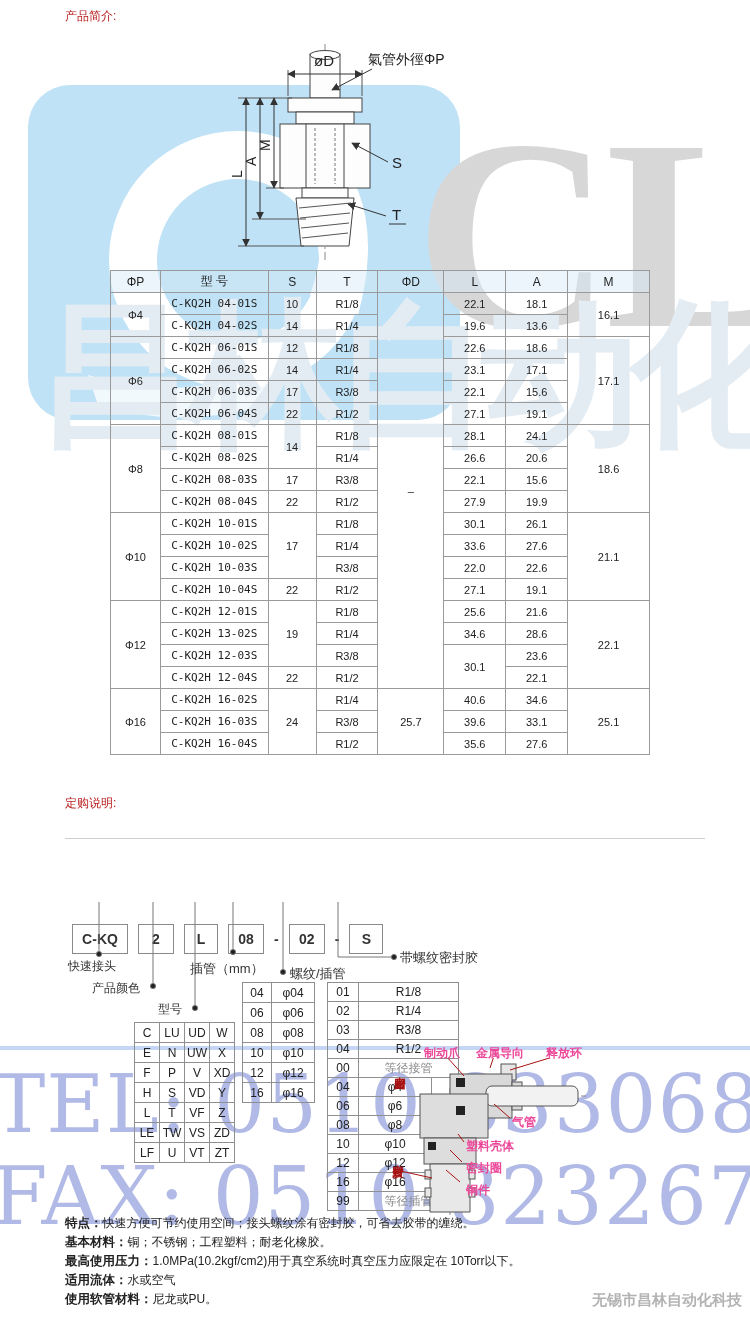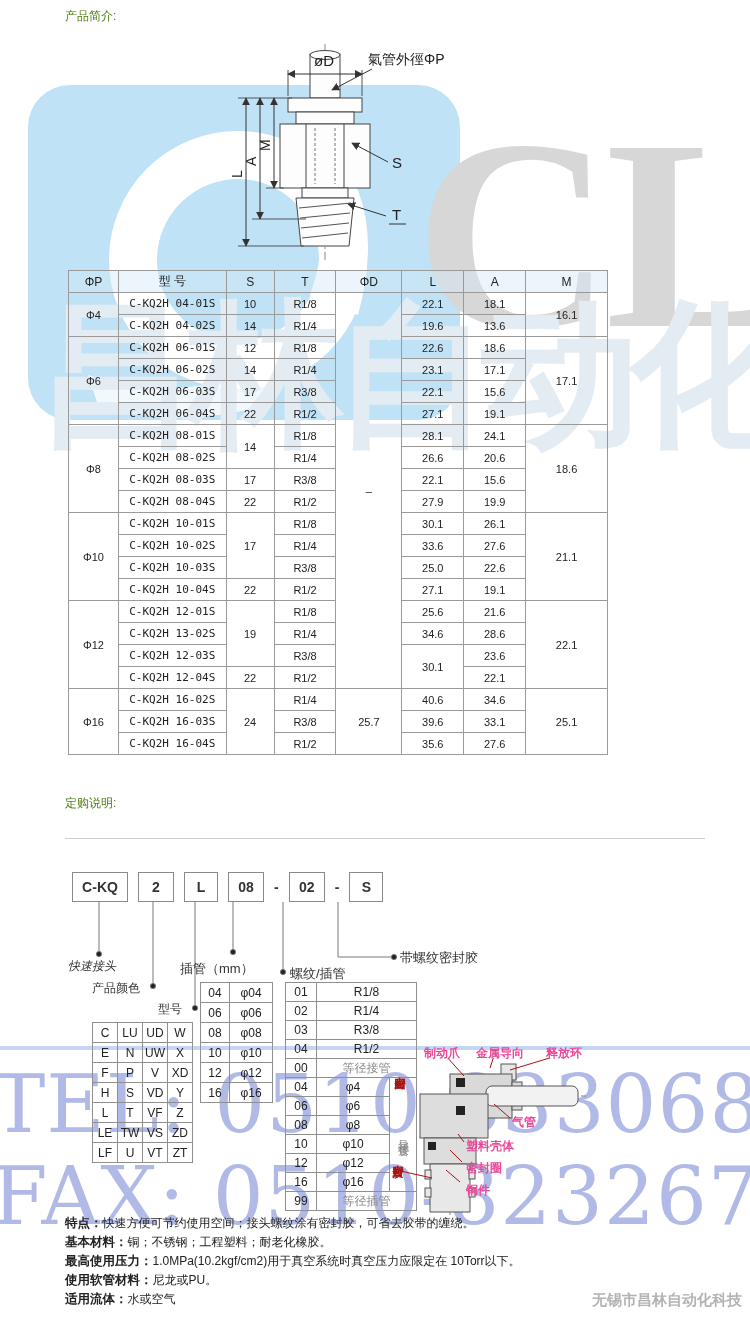--- a/index.html
+++ b/index.html
@@ -13,23 +13,23 @@
             font-family:"Liberation Serif",serif;letter-spacing:-6px;white-space:nowrap;}
   .wm-cn{position:absolute;left:38px;top:270px;font-size:158px;font-weight:bold;color:#e4ecf3;
          letter-spacing:-10px;white-space:nowrap;}
   .wm-blueline{position:absolute;left:0;top:1046px;width:750px;height:4px;background:rgba(150,180,235,.55);}
   .wm-tel{position:absolute;left:-8px;top:1058px;font-family:"DejaVu Serif",serif;font-size:80px;
           color:rgba(100,118,205,.5);white-space:nowrap;letter-spacing:1px;}
   .wm-fax{position:absolute;left:-8px;top:1150px;font-family:"DejaVu Serif",serif;font-size:80px;
           color:rgba(100,118,205,.5);white-space:nowrap;letter-spacing:1px;}
   
   .content{position:absolute;inset:0;z-index:1;}
-  .h-sec{font-size:12px;color:#4d7c0f;}
-  
-  table{border-collapse:collapse;background:transparent;}
+  .h-sec{font-size:12px;color:#b91c1c;}
+  
+  table{border-collapse:collapse;background:transparent;margin-left:42px;}
   #spec-table td,#spec-table th{border:1px solid #9a9a9a;text-align:center;padding:0;
       font-size:11px;height:21px;color:#222;}
   #spec-table th{font-size:12px;font-weight:normal;height:21px;background:rgba(210,233,246,.45);}
   #spec-table td.mono{font-family:"DejaVu Sans Mono",monospace;font-size:11px;}
   
   .codebox{border:1px solid #8a8a8a;height:28px;display:flex;align-items:center;justify-content:center;
            font-size:14px;font-weight:bold;color:#333;background:transparent;}
   .dashsep{font-size:14px;font-weight:bold;color:#333;display:flex;align-items:center;}
   .lbl{font-size:12px;color:#333;white-space:nowrap;}
   .lbl-big{font-size:13px;color:#333;white-space:nowrap;}
@@ -244,21 +244,21 @@
           </tr>
           <tr>
             <td class="mono">C-KQ2H 10-02S</td>
             <td>R1/4</td>
             <td>33.6</td>
             <td>27.6</td>
           </tr>
           <tr>
             <td class="mono">C-KQ2H 10-03S</td>
             <td>R3/8</td>
-            <td>25.0</td>
+            <td>22.0</td>
             <td>22.6</td>
           </tr>
           <tr>
             <td class="mono">C-KQ2H 10-04S</td>
             <td>22</td>
             <td>R1/2</td>
             <td>27.1</td>
             <td>19.1</td>
           </tr>
           <tr>
@@ -309,21 +309,21 @@
             <td>R1/2</td>
             <td>35.6</td>
             <td>27.6</td>
           </tr>
         </tbody>
     </table>
 
     <div class="abs h-sec" style="left:65px;top:795px;">定购说明:</div>
     <div class="abs" style="left:65px;top:838px;width:640px;height:1px;background:#cfcfcf;"></div>
 
-    <div class="abs" style="left:72px;top:872px;display:flex;gap:10px;">
+    <div class="abs" style="left:72px;top:924px;display:flex;gap:10px;">
       <div class="codebox" style="width:54px">C-KQ</div>
       <div class="codebox" style="width:34px">2</div>
       <div class="codebox" style="width:32px">L</div>
       <div class="codebox" style="width:34px">08</div>
       <div class="dashsep">-</div>
       <div class="codebox" style="width:34px">02</div>
       <div class="dashsep">-</div>
       <div class="codebox" style="width:32px">S</div>
     </div>
 
@@ -338,24 +338,24 @@
         <line x1="233" y1="42" x2="233" y2="90"></line>
           <circle cx="233" cy="92" r="2.6"></circle>
         <line x1="283" y1="42" x2="283" y2="110"></line>
           <circle cx="283" cy="112" r="2.6"></circle>
         <line x1="338" y1="42" x2="338" y2="97"></line>
           <line x1="338" y1="97" x2="392" y2="97"></line>
         <circle cx="394" cy="97" r="2.6"></circle>
       </g>
     </svg>
 
-    <div class="abs lbl" style="left:68px;top:958px;font-style:italic;">快速接头</div>
+    <div class="abs lbl" style="left:68px;top:958px;">快速接头</div>
     <div class="abs lbl" style="left:92px;top:980px;">产品颜色</div>
     <div class="abs lbl" style="left:158px;top:1001px;">型号</div>
-    <div class="abs lbl-big" style="left:180px;top:960px;">插管（mm）</div>
+    <div class="abs lbl-big" style="left:190px;top:960px;">插管（mm）</div>
     <div class="abs lbl-big" style="left:290px;top:965px;">螺纹/插管</div>
     <div class="abs lbl-big" style="left:400px;top:949px;">带螺纹密封胶</div>
 
     <table id="letters-table" class="grid abs" style="left:92px;top:1022px;">
         <tbody>
           <tr>
             <td>C</td>
             <td>LU</td>
             <td>UD</td>
             <td>W</td>
@@ -519,19 +519,19 @@
     <div class="abs redlbl" style="left:512px;top:1114px;">气管</div>
     <div class="abs redlbl" style="left:466px;top:1138px;">塑料壳体</div>
     <div class="abs redlbl" style="left:466px;top:1160px;">密封圈</div>
     <div class="abs redlbl" style="left:466px;top:1182px;">铜件</div>
     <div class="abs redlbl-v" style="left:390px;top:1156px;">密封胶</div>
 
     <div class="abs" style="left:65px;top:1214px;">
       <div class="spec-line"><b>特点：</b><span>快速方便可节约使用空间；接头螺纹涂有密封胶，可省去胶带的缠绕。</span></div>
       <div class="spec-line"><b>基本材料：</b><span>铜；不锈钢；工程塑料；耐老化橡胶。</span></div>
       <div class="spec-line"><b>最高使用压力：</b><span>1.0MPa(10.2kgf/cm2)用于真空系统时真空压力应限定在 10Torr以下。</span></div>
+      <div class="spec-line"><b>适用流体：</b><span>水或空气</span></div>
       <div class="spec-line"><b>使用软管材料：</b><span>尼龙或PU。</span></div>
-      <div class="spec-line"><b>适用流体：</b><span>水或空气</span></div>
     </div>
 
     <div class="abs footer-co" style="right:8px;top:1291px;">无锡市昌林自动化科技</div>
   </div>
 </div>
 
 </body></html>

